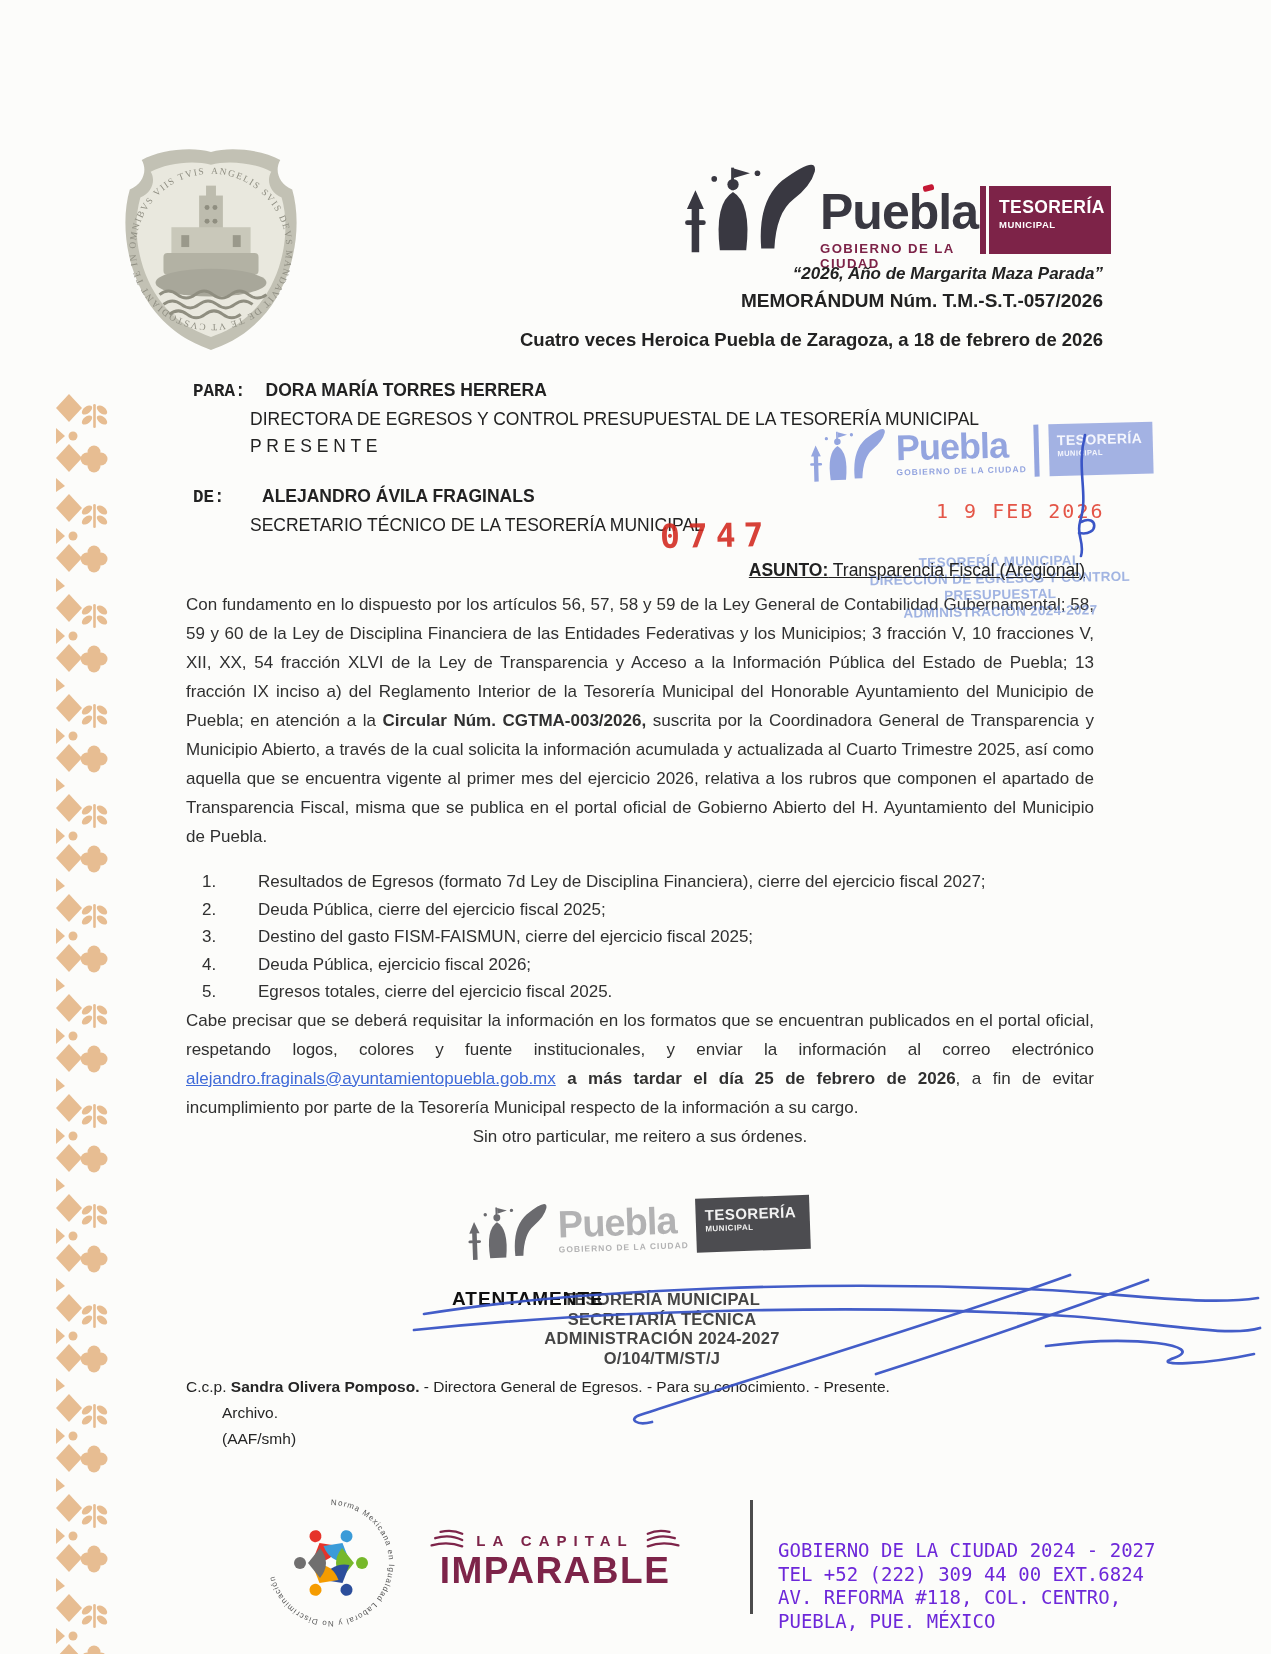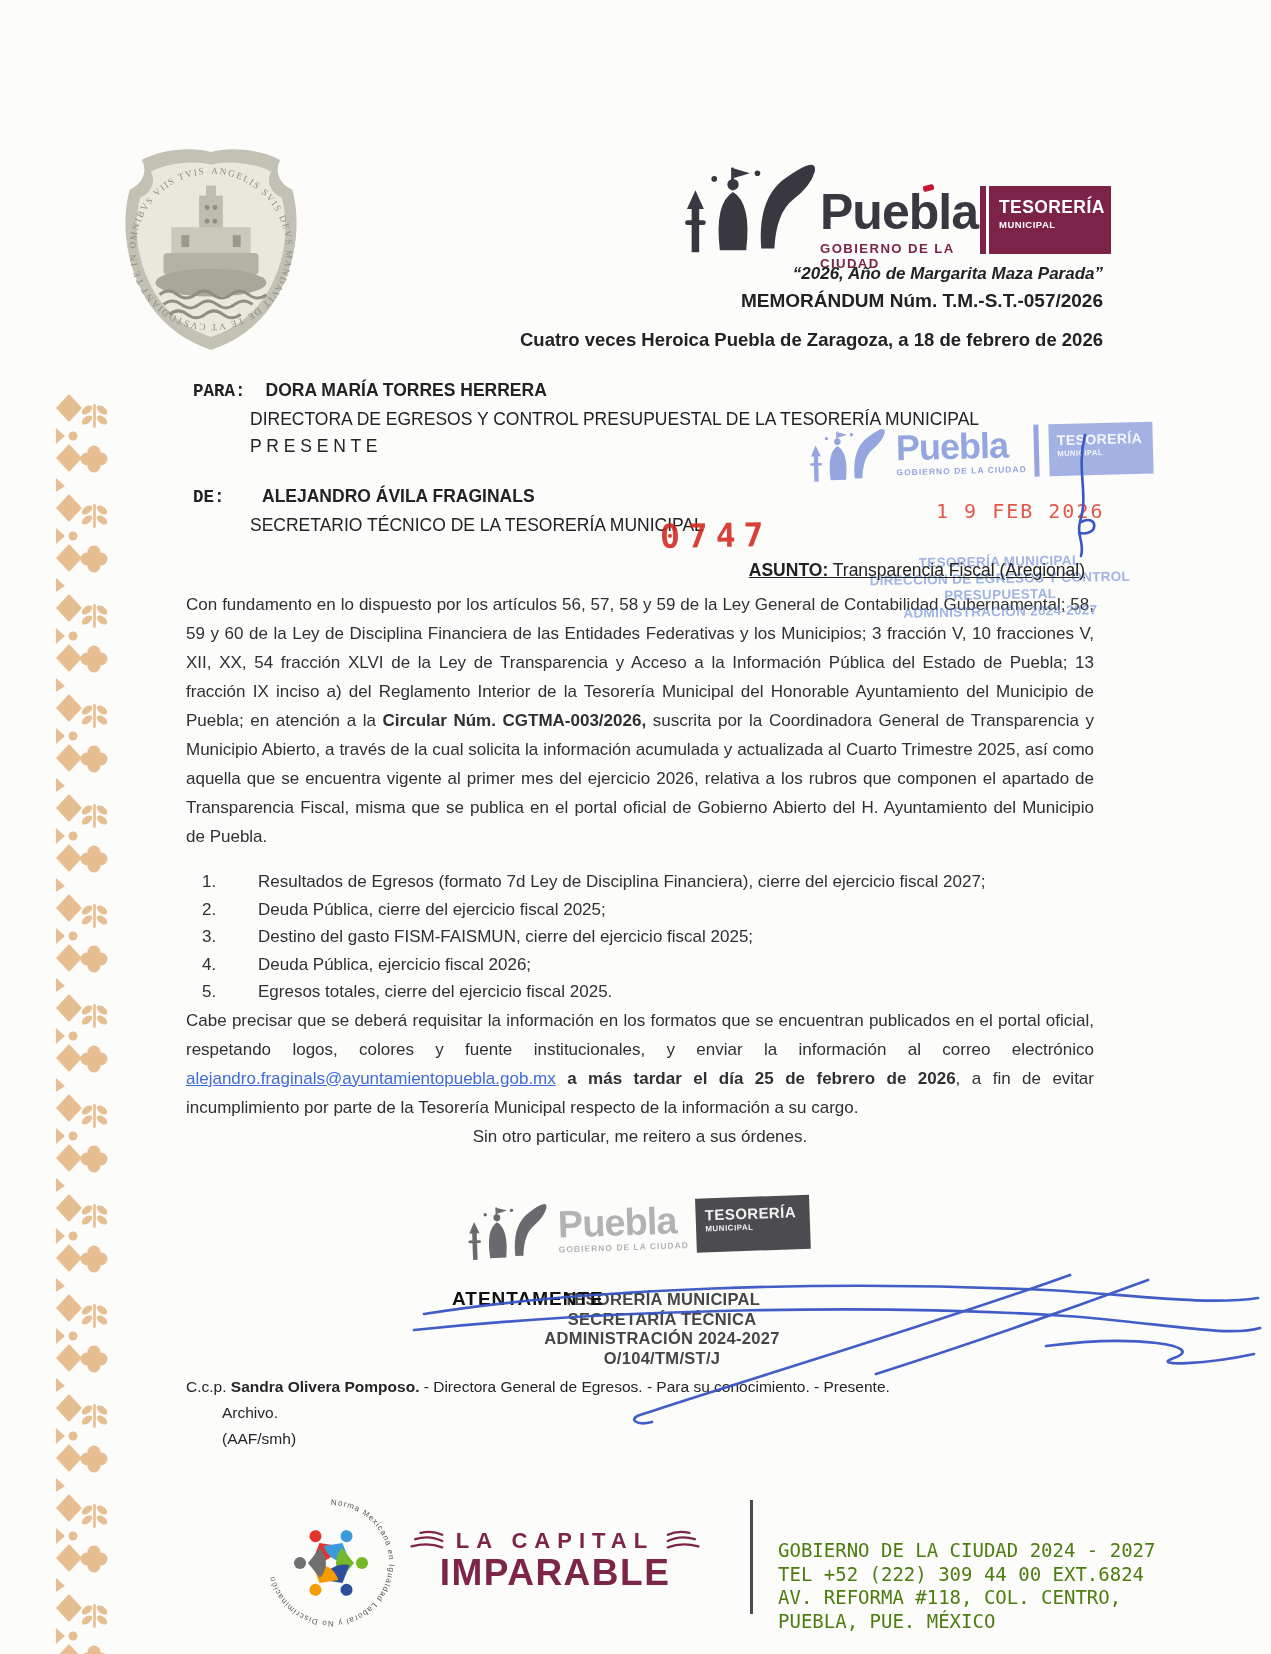--- a/index.html
+++ b/index.html
@@ -77,23 +77,23 @@
          color:#101010;letter-spacing:1px;}
   .sig-ink{z-index:5;pointer-events:none;}
 
   
   .ccp{left:186px;top:1374px;font-size:15.5px;line-height:26px;color:#252525;}
   .ccp .ind{margin-left:36px;}
 
   
   .divider{left:750px;top:1500px;width:3px;height:114px;background:#4c4c4c;}
   .contact{left:778px;top:1539px;font-family:"DejaVu Sans Mono","Liberation Mono",monospace;
-           font-size:19px;line-height:23.5px;color:#4d7c0f;}
+           font-size:19px;line-height:23.5px;color:#6d28d9;}
   .capital{left:398px;top:1528px;width:314px;text-align:center;color:#7d2449;}
-  .cap1{font-size:22px;font-weight:bold;letter-spacing:7px;display:flex;align-items:center;justify-content:center;gap:12px;}
+  .cap1{font-size:15px;font-weight:bold;letter-spacing:7px;display:flex;align-items:center;justify-content:center;gap:12px;}
   .cap2{font-size:37px;font-weight:bold;letter-spacing:1.5px;margin-top:-2px;}
 </style>
 </head>
 <body>
 
 <div class="page">
 
   <svg class="abs" style="left:54px;top:392px" width="54" height="1262" xmlns="http://www.w3.org/2000/svg">
     <defs>
       <pattern id="tal" width="54" height="100" patternUnits="userSpaceOnUse">

